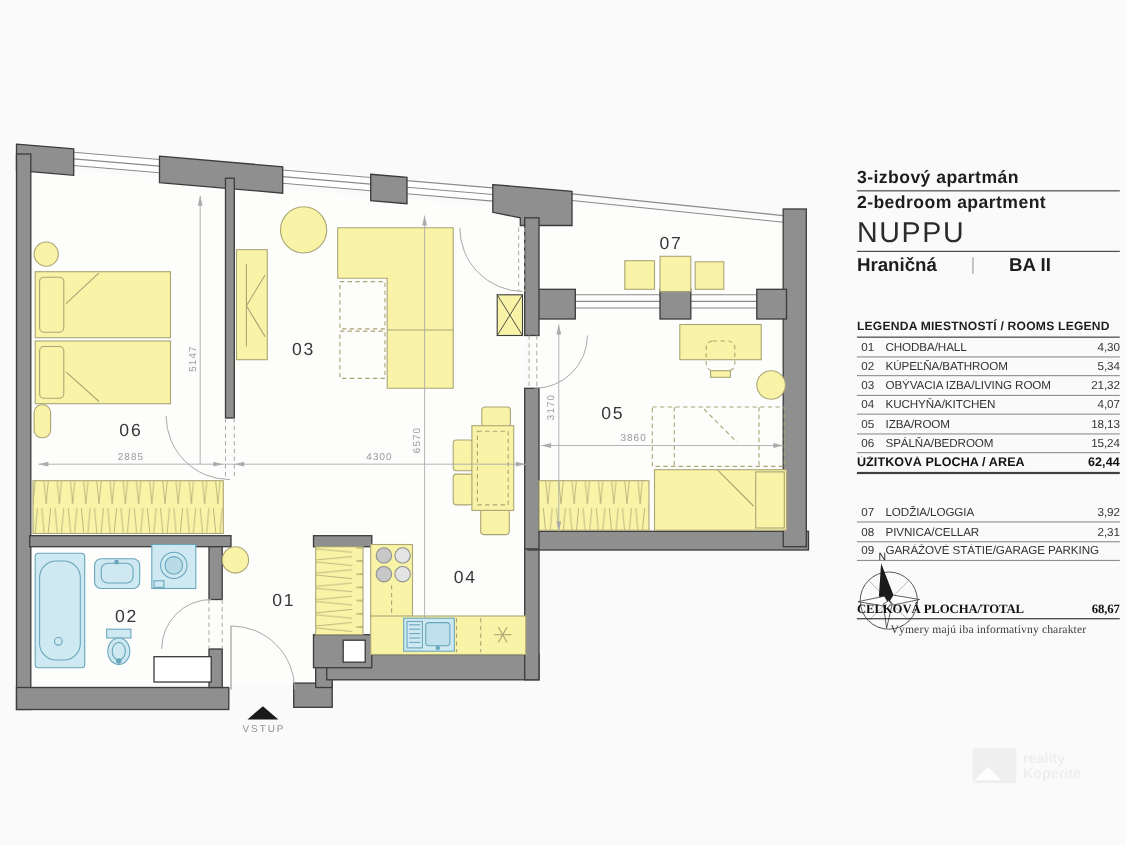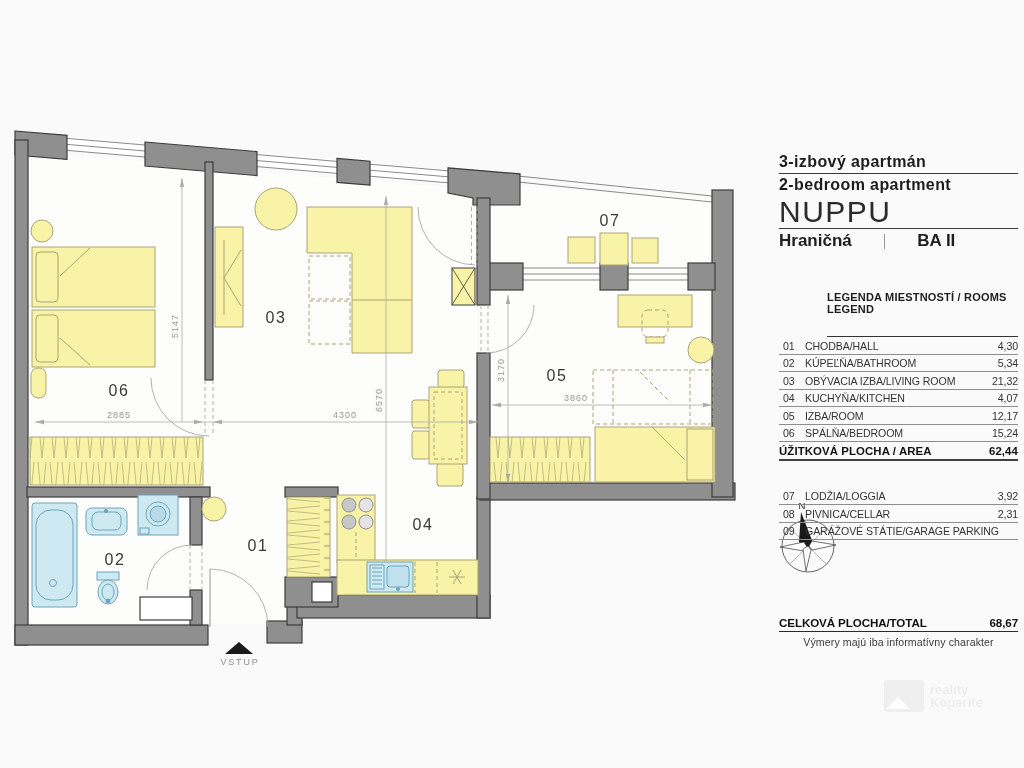--- a/index.html
+++ b/index.html
@@ -2,34 +2,34 @@
 <html><head>
 <meta charset="utf-8">
 <style>
   html,body{margin:0;padding:0;width:1024px;height:768px;background:#fafafa;overflow:hidden;
     font-family:"Liberation Sans", sans-serif;}
   #plan-svg{position:absolute;left:0;top:0;}
   
   .panel{position:absolute;left:779px;top:152px;width:239px;color:#222;}
   .h-sk,.h-en{font-size:16px;font-weight:bold;letter-spacing:.4px;color:#1d1d1d;line-height:20px;}
   .rule{border-top:1.4px solid #3a3a3a;margin:1px 0 1px 0;}
-  .h-project{font-size:30px;font-weight:400;letter-spacing:1.5px;color:#2b2b2b;line-height:31px;margin-top:1px;}
+  .h-project{font-size:26px;font-weight:400;letter-spacing:1.5px;color:#2b2b2b;line-height:31px;margin-top:1px;}
   .h-loc{font-size:17px;font-weight:bold;color:#1d1d1d;line-height:22px;display:flex;align-items:center;gap:24px;}
   .vsep{display:inline-block;width:1.5px;height:15px;background:#9a9a9a;margin:0 8px;}
   .legend{margin-top:39px;}
   .lg-title{font-size:11px;font-weight:bold;letter-spacing:.2px;color:#1d1d1d;
-    border-bottom:1.4px solid #333;padding-bottom:21px;margin-left:48px;}
+    border-bottom:1.4px solid #333;padding-bottom:3px;}
   .row{display:flex;align-items:baseline;border-bottom:1px solid #8d8d8d;
     font-size:10.6px;color:#333;padding:2.5px 0 2px 0;letter-spacing:-.1px;}
   .row .num{width:22px;flex:none;padding-left:4px;}
   .row .nm{flex:1;white-space:nowrap;overflow:hidden;}
   .row .val{flex:none;text-align:center;}
   .row.bold{font-weight:bold;font-size:11.4px;color:#111;border-bottom:2px solid #404040;letter-spacing:.1px;}
   .extras{margin-top:27px;}
-  .total-row{margin-top:73px;}
+  .total-row{margin-top:34px;font-family:Liberation Serif, serif;}
   .total-row .row{border-bottom:1.4px solid #2a2a2a;font-weight:bold;font-size:11.6px;color:#111;}
   .note{font-size:10.6px;color:#3c3c3c;text-align:center;margin-top:4px;letter-spacing:.1px;}
   
   .wm{position:absolute;left:884px;top:680px;display:flex;align-items:center;gap:6px;opacity:1;}
   .wm-icon{width:40px;height:32px;background:rgba(0,0,0,.045);border-radius:3px;position:relative;overflow:hidden;}
   .wm-icon:before{content:"";position:absolute;left:2px;bottom:3px;border-left:12px solid transparent;
     border-right:12px solid transparent;border-bottom:12px solid rgba(255,255,255,.9);}
   .wm-txt{font-size:13px;font-weight:bold;line-height:13px;color:rgba(0,0,0,.05);}
   
   text{font-family:"Liberation Sans", sans-serif;}
@@ -358,21 +358,21 @@
       <span class="val">21,32</span>
     </div>
     <div class="row">
       <span class="num">04</span>
       <span class="nm">KUCHYŇA/KITCHEN</span>
       <span class="val">4,07</span>
     </div>
     <div class="row">
       <span class="num">05</span>
       <span class="nm">IZBA/ROOM</span>
-      <span class="val">12,17</span>
+      <span class="val">18,13</span>
     </div>
     <div class="row">
       <span class="num">06</span>
       <span class="nm">SPÁLŇA/BEDROOM</span>
       <span class="val">15,24</span>
     </div>
 
     <div class="row bold">
       <span class="nm">ÚŽITKOVÁ PLOCHA / AREA</span>
       <span class="val">62,44</span>

